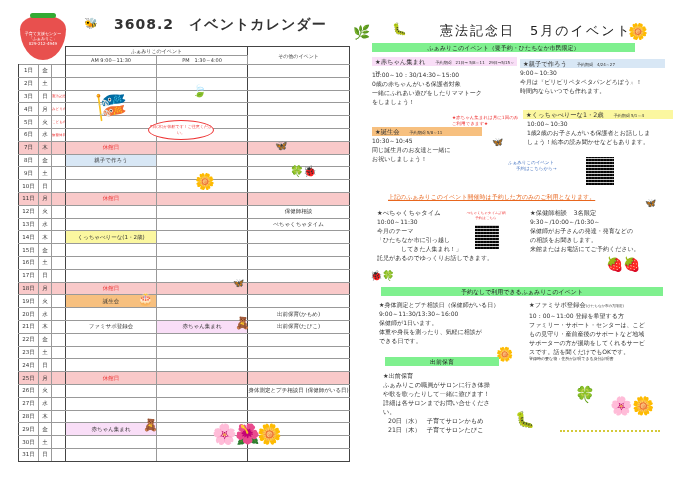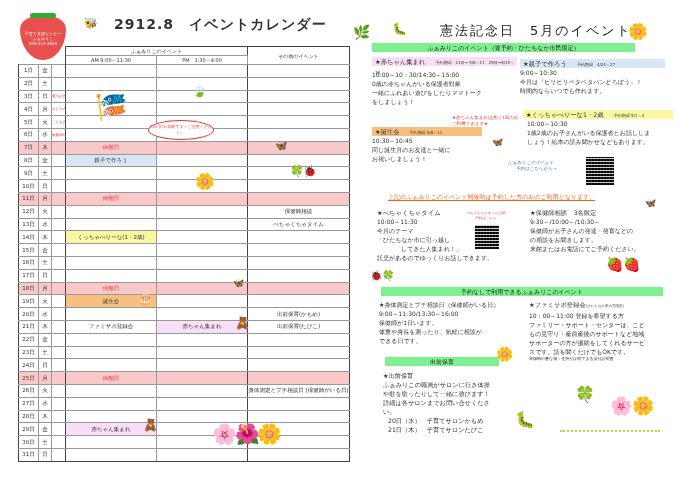--- a/index.html
+++ b/index.html
@@ -33,21 +33,21 @@
 </head>
 <body>
 
 <div class="abs logo">
   <div class="leaf"></div>
   <span>子育て支援センター</span>
   <span>「ふぁみりこ」</span>
   <span>029-212-4949</span>
 </div>
 <div class="abs" style="left:84px;top:17px;font-size:11px">🐝</div>
-<div class="abs" style="left:114px;top:16px;font-size:14px;font-weight:bold;letter-spacing:1px">2912.8　イベントカレンダー</div>
+<div class="abs" style="left:114px;top:16px;font-size:14px;font-weight:bold;letter-spacing:1px">3608.2　イベントカレンダー</div>
 
 <table class="cal">
   <colgroup>
       <col style="width:20px">
       <col style="width:13px">
       <col style="width:14px">
       <col style="width:91px">
       <col style="width:91px">
       <col style="width:102px">
     </colgroup>

